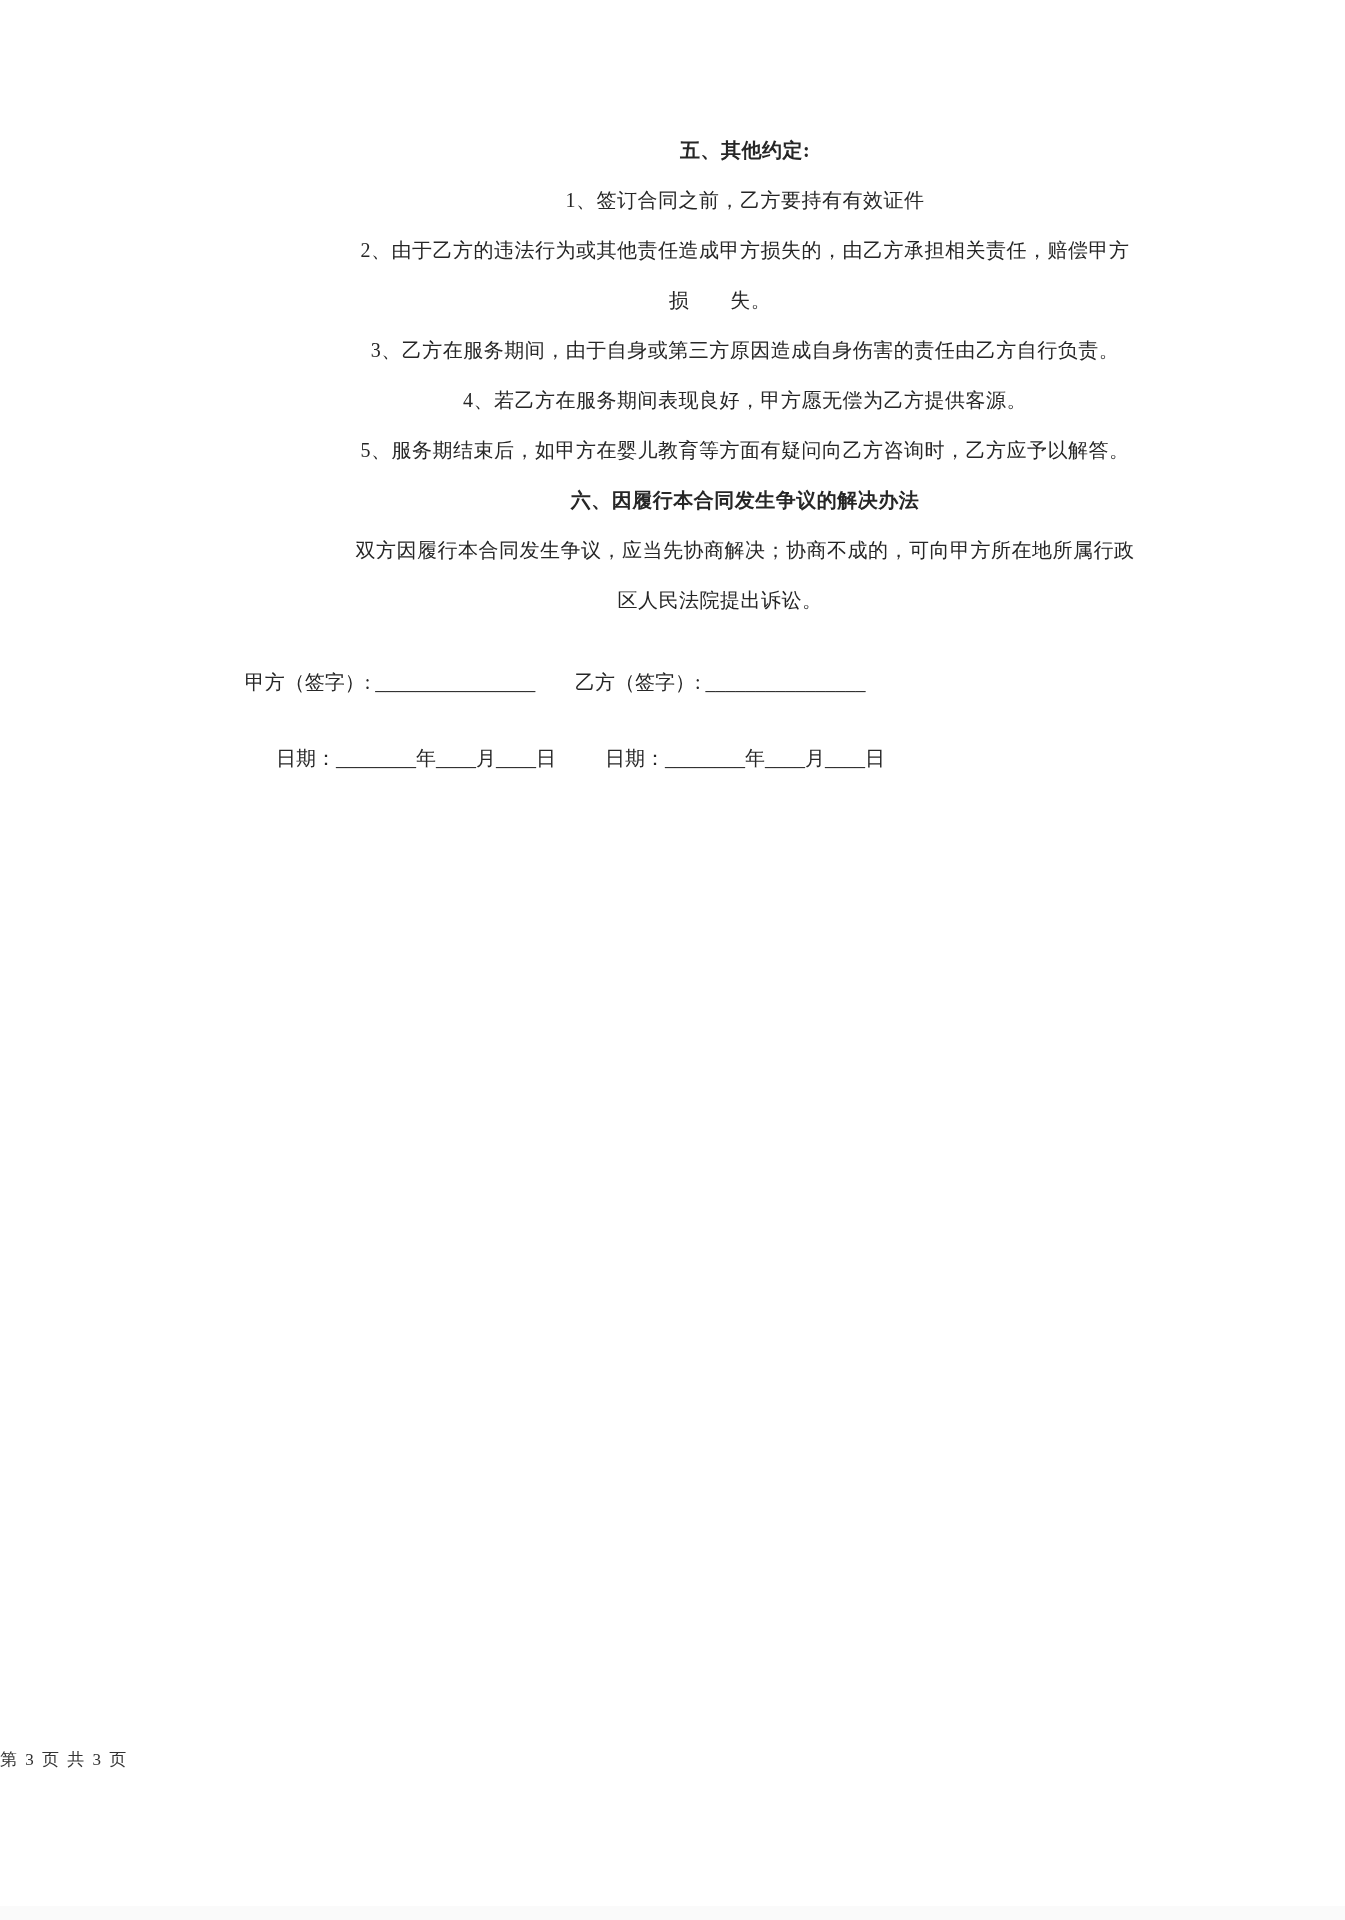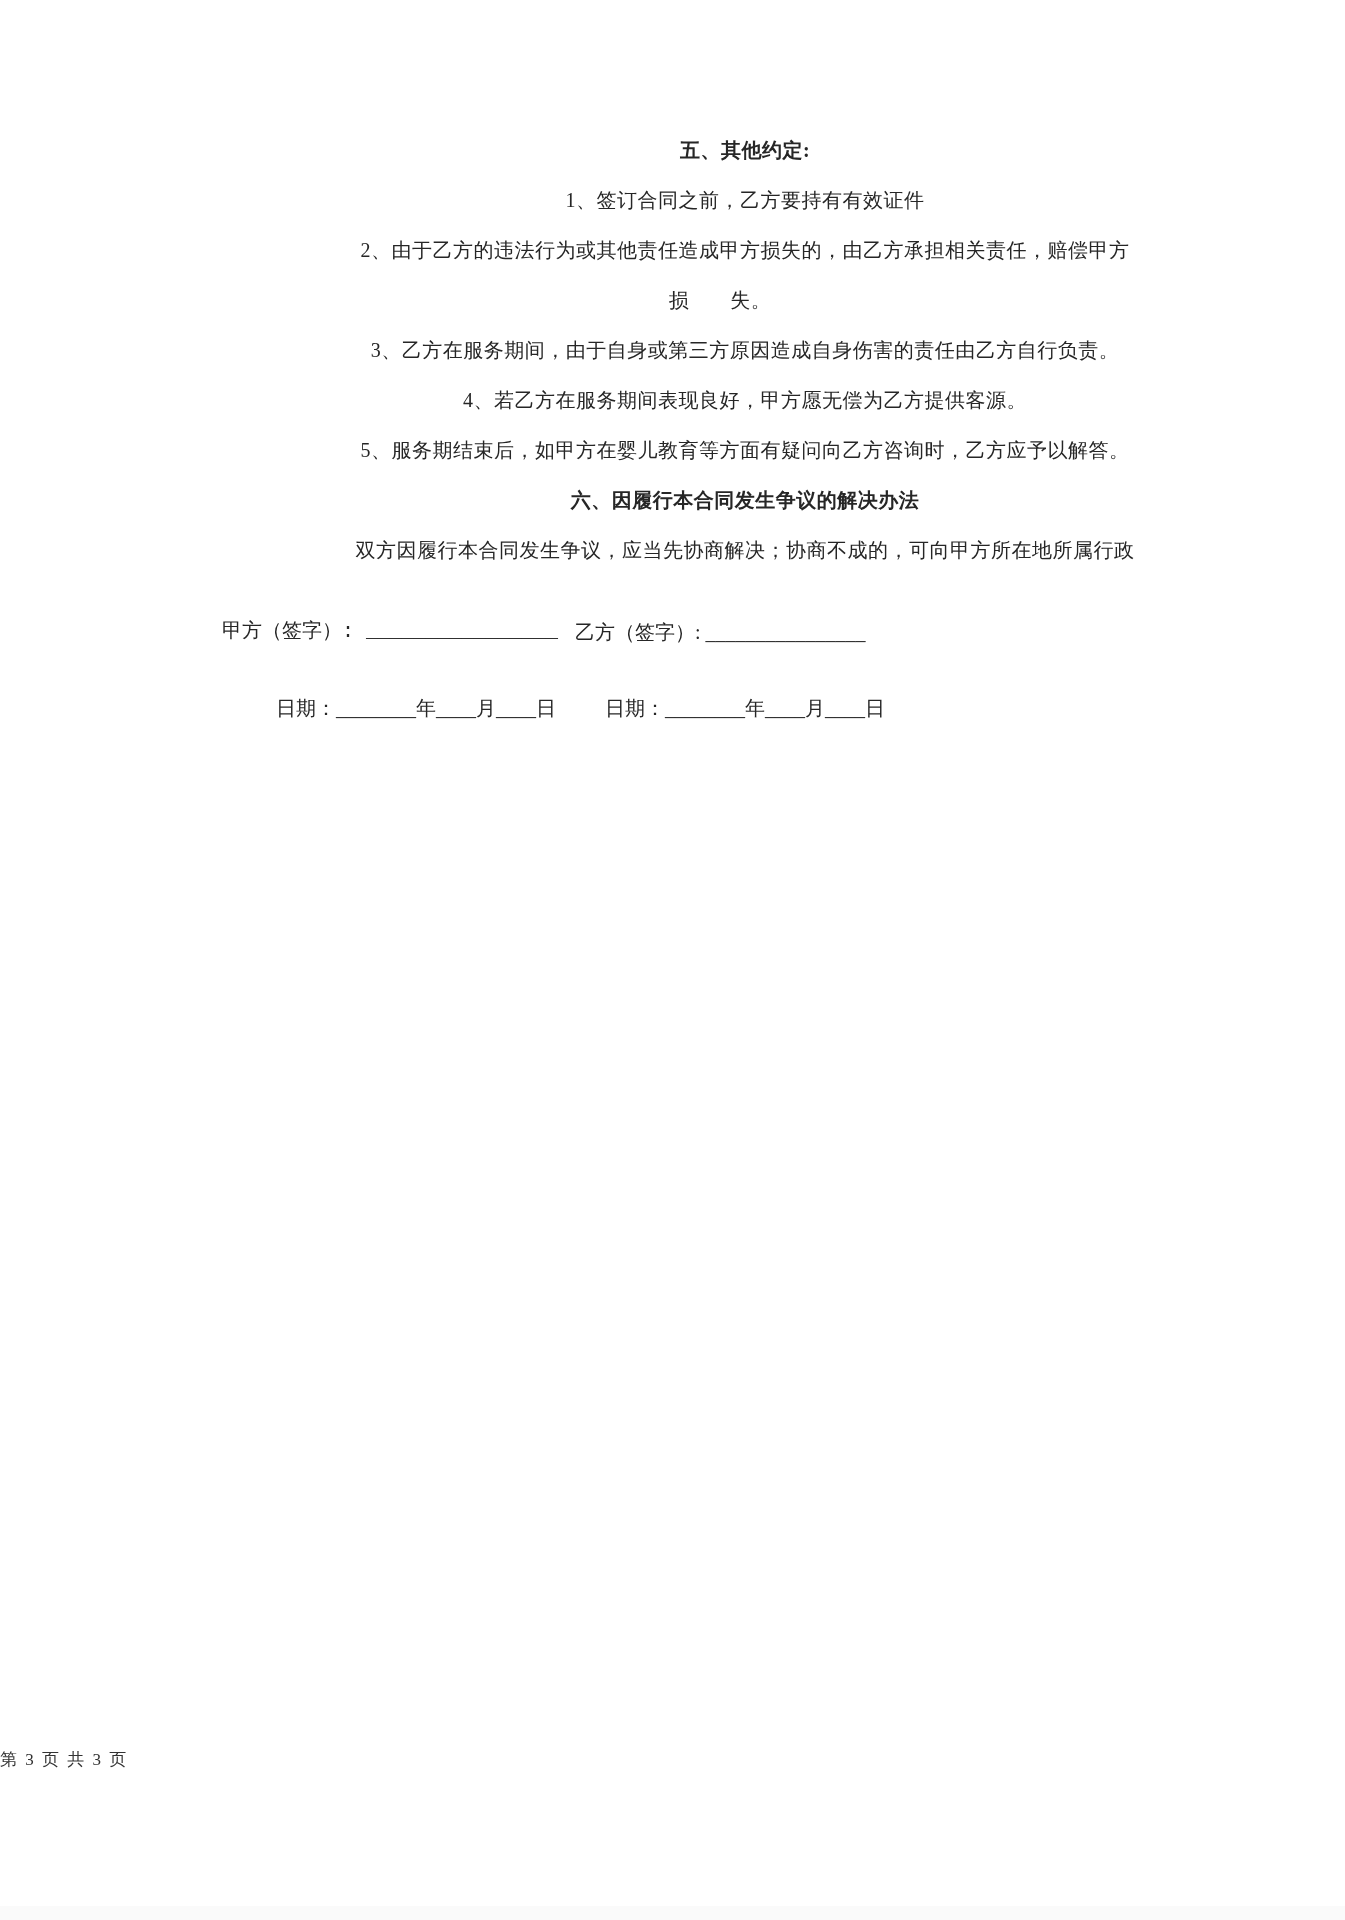--- a/index.html
+++ b/index.html
@@ -41,21 +41,20 @@
     display: flex;
     margin-top: 60px;
     padding-left: 50px;
     font-size: 20px;
     line-height: 24px;
     white-space: nowrap;
   }
   .sig-block.left {
     width: 370px;
     flex: none;
-    font-family: Liberation Mono, monospace;
   }
   .uline {
     letter-spacing: 0;
   }
   .date-row {
     display: flex;
     margin-top: 52px;
     padding-left: 72px;
     font-size: 20px;
     line-height: 24px;
@@ -92,20 +91,21 @@
     <p class="line heading">五、其他约定:</p>
     <p class="line">1、签订合同之前，乙方要持有有效证件</p>
     <p class="line">2、由于乙方的违法行为或其他责任造成甲方损失的，由乙方承担相关责任，赔偿甲方</p>
     <p class="line wrap">损　　失。</p>
     <p class="line">3、乙方在服务期间，由于自身或第三方原因造成自身伤害的责任由乙方自行负责。</p>
     <p class="line">4、若乙方在服务期间表现良好，甲方愿无偿为乙方提供客源。</p>
     <p class="line">5、服务期结束后，如甲方在婴儿教育等方面有疑问向乙方咨询时，乙方应予以解答。</p>
 
     <p class="line heading">六、因履行本合同发生争议的解决办法</p>
     <p class="line">双方因履行本合同发生争议，应当先协商解决；协商不成的，可向甲方所在地所属行政</p>
+    <p class="line wrap">区人民法院提出诉讼。</p>
 
 
     <div class="sig-row">
       <div class="sig-block left">
         <span>甲方（签字）: </span><span class="uline">________________</span>
       </div>
       <div class="sig-block">
         <span>乙方（签字）: </span><span class="uline">________________</span>
       </div>
     </div>

